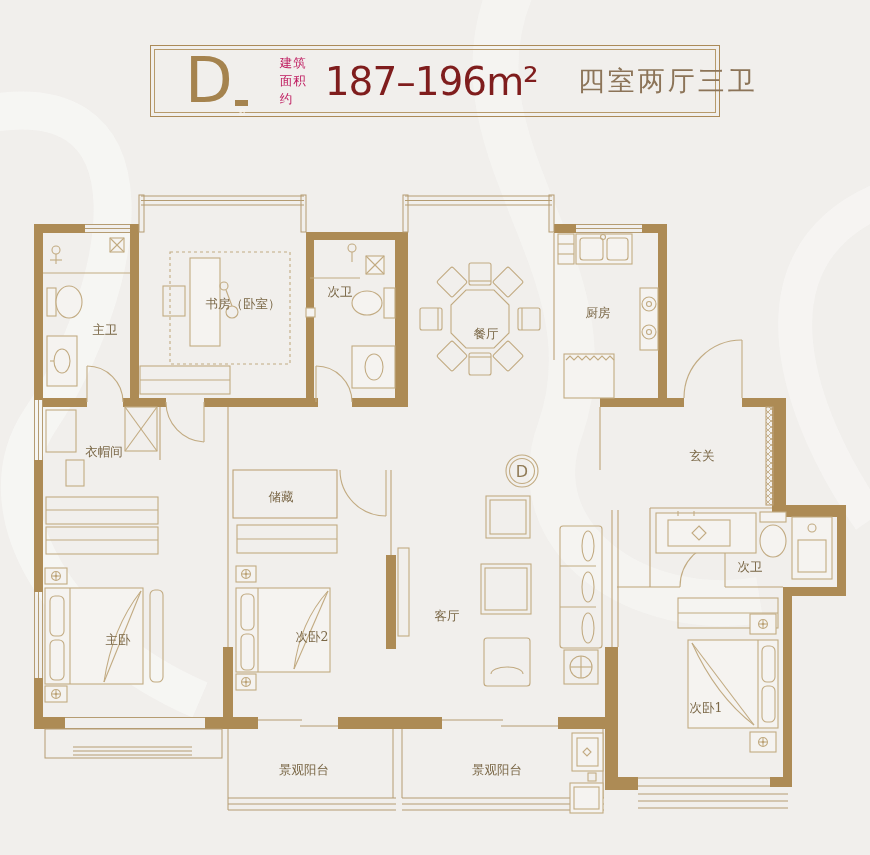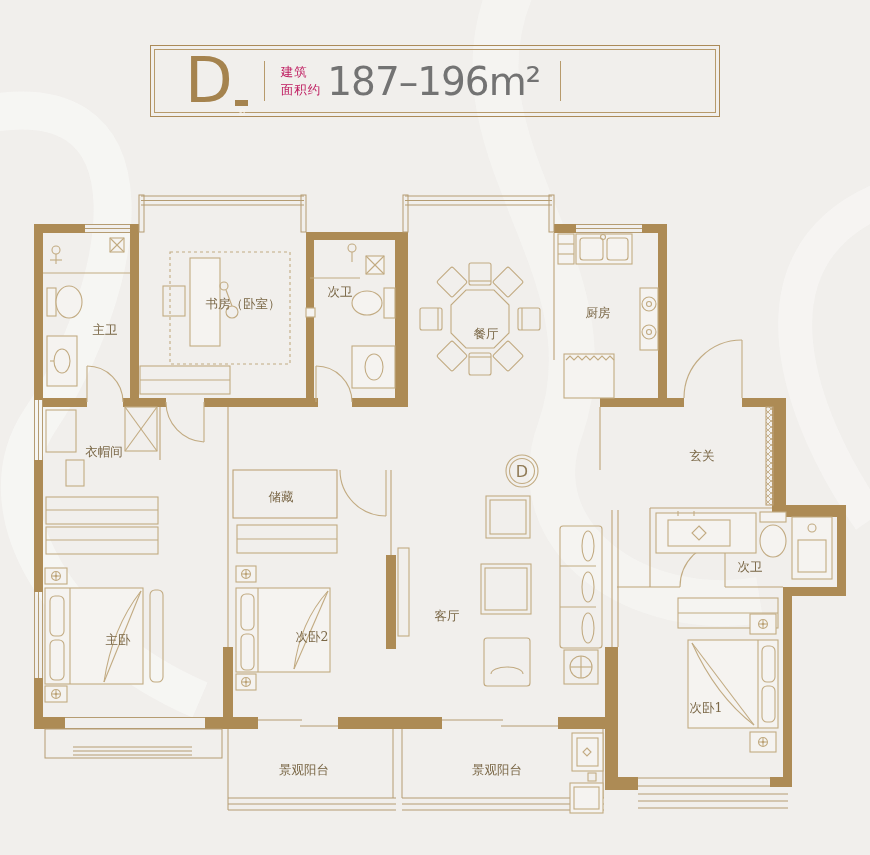--- a/index.html
+++ b/index.html
@@ -11,21 +11,21 @@
        border:1px solid #ab8a58;padding:3px;box-sizing:border-box;}
   #hdr-inner{width:100%;height:100%;border:1px solid #b79a6b;box-sizing:border-box;
        display:flex;align-items:center;padding:0 18px 0 30px;}
   .d-wrap{display:flex;align-items:flex-end;}
   .d-letter{font-size:62px;line-height:58px;color:#a5834e;font-weight:400;letter-spacing:0;}
   .d-badge{writing-mode:vertical-rl;background:#a5834e;color:#f7f3ec;font-size:7px;
        line-height:13px;letter-spacing:1px;padding:2px 0;margin:0 0 4px 2px;text-align:center;}
   .vdiv{width:1px;height:40px;background:#b79a6b;margin:0 16px;}
   .area-prefix{color:#be185d;font-size:12.5px;line-height:1.45;letter-spacing:1px;margin-right:6px;}
   .area-prefix .j{display:flex;justify-content:space-between;width:39px;}
-  .area-value{font-size:39px;color:#737373;letter-spacing:-1px;white-space:nowrap;}
+  .area-value{font-size:39px;color:#7f1d1d;letter-spacing:-1px;white-space:nowrap;}
   .layout-text{font-size:27px;color:#8c7458;letter-spacing:3px;white-space:nowrap;}
   
   #plan{position:absolute;left:0;top:160px;z-index:1;}
   .w{fill:#ad8b55;stroke:none;}
   .ln{stroke:#bda378;stroke-width:1.1;fill:none;}
   .fx{stroke:#c2ab82;stroke-width:1.1;fill:#f5f3f0;}
   .fo{stroke:#c2ab82;stroke-width:1.1;fill:none;}
   .lbl{fill:#7a6746;font-size:12.5px;font-family:"DejaVu Serif","Liberation Serif",serif;
        text-anchor:middle;}
   .dmark{fill:#8f7a55;font-size:16px;text-anchor:middle;font-family:"DejaVu Sans",sans-serif;}
@@ -49,20 +49,21 @@
       </div>
       <div class="vdiv"></div>
       <div class="area-prefix">
         <div class="j">
             <span>建筑</span>
           </div>
         <div>面积约</div>
       </div>
       <div class="area-value">187–196m²</div>
       <div class="vdiv" style="margin:0 20px;"></div>
+      <div class="layout-text">四室两厅三卫</div>
     </div>
   </div>
 
   <svg id="plan" width="870" height="695" viewBox="0 0 870 695">
     <defs>
       <pattern id="pv" patternUnits="userSpaceOnUse" width="5" height="40">
         <line x1="2.5" y1="0" x2="2.5" y2="40" stroke="#bda378" stroke-width="1"></line>
       </pattern>
       <pattern id="ph" patternUnits="userSpaceOnUse" width="40" height="6">
         <line x1="0" y1="3" x2="40" y2="3" stroke="#bda378" stroke-width="1"></line>

